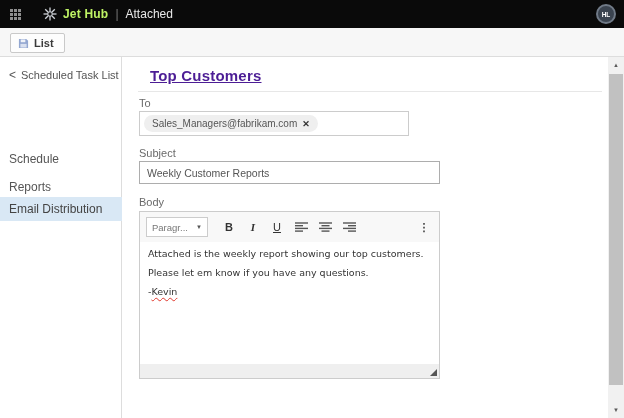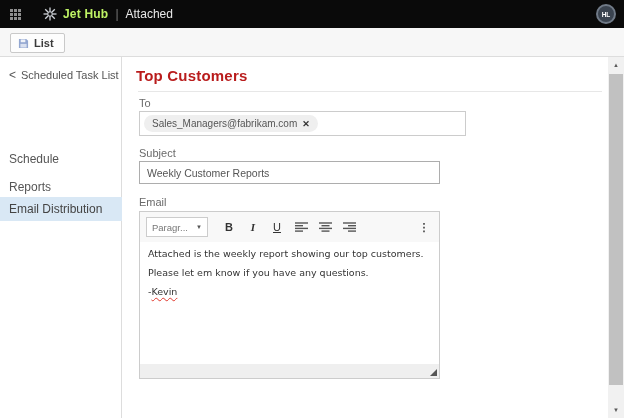--- a/index.html
+++ b/index.html
@@ -29,29 +29,29 @@
   .sidebar { position:absolute; top:57px; left:0; width:122px; height:361px; background:#fff; border-right:1px solid:#ddd; border-right:1px solid #ddd; }
   .side-back { position:absolute; top:12px; left:9px; font-size:11px; color:#555; cursor:pointer; display:flex; align-items:center; gap:5px; }
   .side-back .chev { font-size:12px; color:#555; line-height:1; }
   .side-item { position:absolute; left:0; width:122px; padding:5px 0 5px 9px; font-size:12px; color:#555; cursor:pointer; }
   .si-0 { top:90px; }
   .si-1 { top:118px; }
   .si-2 { top:140px; background:#d9e8f5; color:#444; }
 
   
   .main { position:absolute; top:57px; left:123px; width:485px; height:361px; background:#fff; }
-  .page-title { position:absolute; top:10px; left:13px; font-size:15px; font-weight:bold; color:#b91c1c; letter-spacing:.2px; }
+  .page-title { position:absolute; top:10px; left:27px; font-size:15px; font-weight:bold; color:#4c1d95; letter-spacing:.2px;text-decoration:underline; }
   .title-rule { position:absolute; top:34px; left:15px; width:464px; height:1px; background:#e7e7e7; }
 
   .field-label { position:absolute; left:16px; font-size:11px; color:#6a6a6a; }
   .lbl-to { top:40px; }
   .lbl-subject { top:90px; }
   .lbl-body { top:139px; }
 
-  .to-box { position:absolute; top:54px; left:16px; width:327px; height:25px; border:1px solid #ccc; background:#fff; display:flex; align-items:center; padding-left:4px; cursor:text; }
+  .to-box { position:absolute; top:54px; left:16px; width:270px; height:25px; border:1px solid #ccc; background:#fff; display:flex; align-items:center; padding-left:4px; cursor:text; }
   .chip { background:#efefef; border-radius:10px; height:17px; display:flex; align-items:center; gap:5px; padding:0 8px; font-size:10px; color:#555; }
   .chip .x { font-size:9px; font-weight:bold; color:#333; cursor:pointer; }
 
   .subject-input { position:absolute; top:104px; left:16px; width:301px; height:23px; border:1px solid #adadad; background:#fff; font-family:"Liberation Sans",sans-serif; font-size:10.5px; color:#555; padding:0 7px; outline:none; }
 
   
   .editor { position:absolute; top:154px; left:16px; width:301px; height:168px; border:1px solid #ccc; background:#fff; display:flex; flex-direction:column; }
   .rte-toolbar { height:30px; background:#f8f8f8; display:flex; align-items:center; padding:0 6px; flex-shrink:0; }
   .para-dd { width:62px; height:20px; background:#fff; border:1px solid #ccc; display:flex; align-items:center; justify-content:space-between; padding:0 5px; font-size:9.5px; color:#777; cursor:pointer; }
   .para-dd .dd-arrow { font-size:6px; color:#555; }
@@ -144,21 +144,21 @@
     <div class="to-box">
       <span class="chip">
         <span>Sales_Managers@fabrikam.com</span>
         <span class="x">✕</span>
       </span>
     </div>
 
     <div class="field-label lbl-subject">Subject</div>
     <input class="subject-input" type="text" value="Weekly Customer Reports" style="">
 
-    <div class="field-label lbl-body">Email</div>
+    <div class="field-label lbl-body">Body</div>
 
     <div class="editor">
       <div class="rte-toolbar">
         <div class="para-dd">
           <span>Paragr...</span>
           <span class="dd-arrow">▼</span>
         </div>
         <div class="rte-btn b">B</div>
         <div class="rte-btn i">I</div>
         <div class="rte-btn u">U</div>

